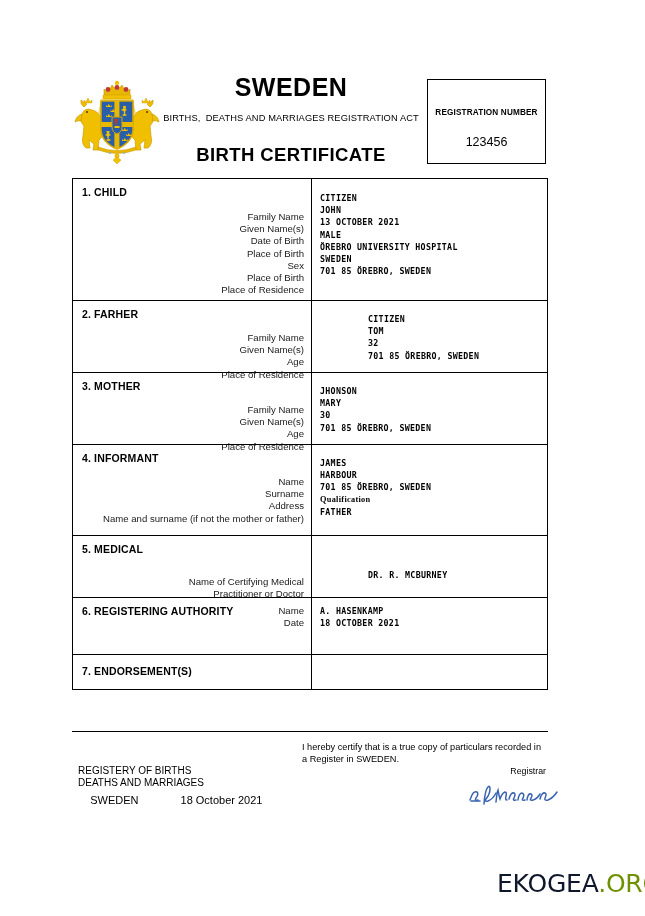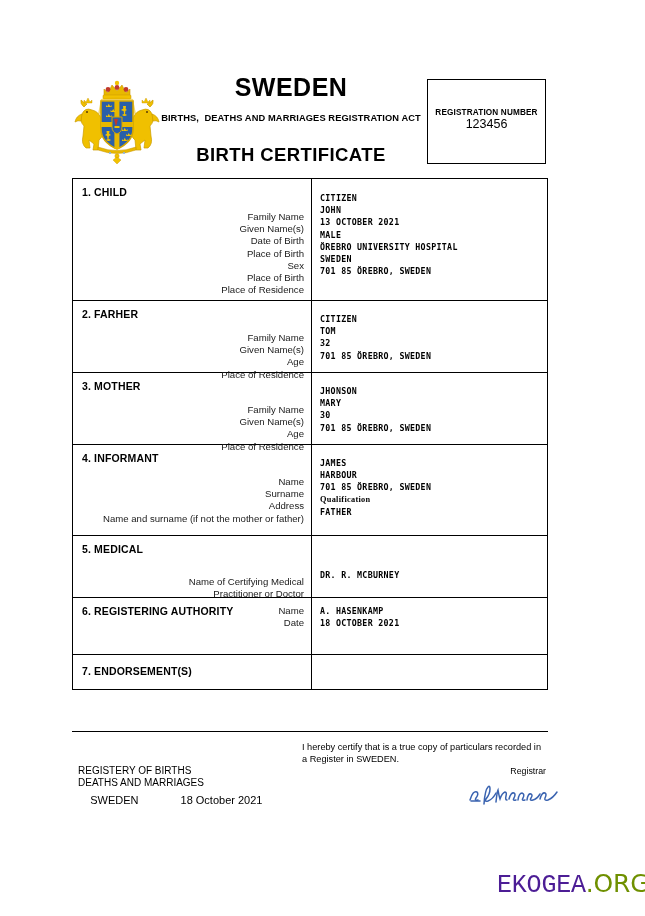--- a/index.html
+++ b/index.html
@@ -48,21 +48,21 @@
     text-align: center;
   }
   .doc-country {
     font-size: 25px;
     font-weight: bold;
     letter-spacing: 0.5px;
     line-height: 30px;
   }
   .doc-act {
     font-size: 9.3px;
-    font-weight: bold;
+    font-weight: normal;
     letter-spacing: 0.1px;
     margin-top: 11px;
     white-space: pre;
   }
   .doc-type {
     font-size: 18.5px;
     font-weight: bold;
     letter-spacing: 0.4px;
     margin-top: 21px;
   }
@@ -78,20 +78,21 @@
     text-align: center;
   }
   .regbox-label {
     font-size: 8.2px;
     font-weight: bold;
     margin-top: 28px;
     letter-spacing: 0.15px;
   }
   .regbox-value {
     font-size: 12.5px;
+    margin-top: 18px;
   }
 
   
   .cert-table {
     position: absolute;
     left: 72px;
     top: 178px;
     width: 476px;
     border: 1.6px solid #000;
     box-sizing: border-box;
@@ -145,33 +146,33 @@
   .values .val { display: block; white-space: nowrap; }
   .values .gap { height: 8px; }
 
   
   .r-child .labels { padding-top: 13px; }
   .r-child .values { padding-top: 13px; }
   .r-child { height: 122px; }
 
   .r-father .labels { padding-top: 12px; }
   .r-father .values { padding-top: 12px; }
-  .r-father { height: 72px; }
+  .r-father { height: 72px; gap: 48px; }
 
   .r-mother .labels { padding-top: 12px; }
   .r-mother .values { padding-top: 12px; }
   .r-mother { height: 72px; }
 
   .r-informant .labels { padding-top: 12px; }
   .r-informant .values { padding-top: 12px; }
   .r-informant { height: 91px; }
 
   .r-medical .labels { padding-top: 21px; }
   .r-medical .values { padding-top: 33px; }
-  .r-medical { height: 62px; }
+  .r-medical { height: 62px; gap: 48px; }
 
   .r-authority .labels { padding-top: 7px; }
   .r-authority .values { padding-top: 7px; }
   .r-authority { height: 57px; }
 
   .r-endorse { height: 34px; }
   .r-endorse .section-title { padding-top: 10px; }
 
   .sec-inline {
     display: flex;
@@ -250,21 +251,21 @@
   
   .brand {
     position: absolute;
     left: 497px;
     top: 869px;
     font-size: 25px;
     letter-spacing: -0.2px;
     font-family: "DejaVu Sans", sans-serif;
     white-space: pre;
   }
-  .brand .b-name { color: #4c1d95; font-family: Liberation Mono, monospace; }
+  .brand .b-name { color: #0f172a; }
   .brand .b-tld { color: #6f9000; }
 </style>
 </head>
 <body>
 
 <div class="page">
 
   <div class="header">
 
     <div class="crest">

